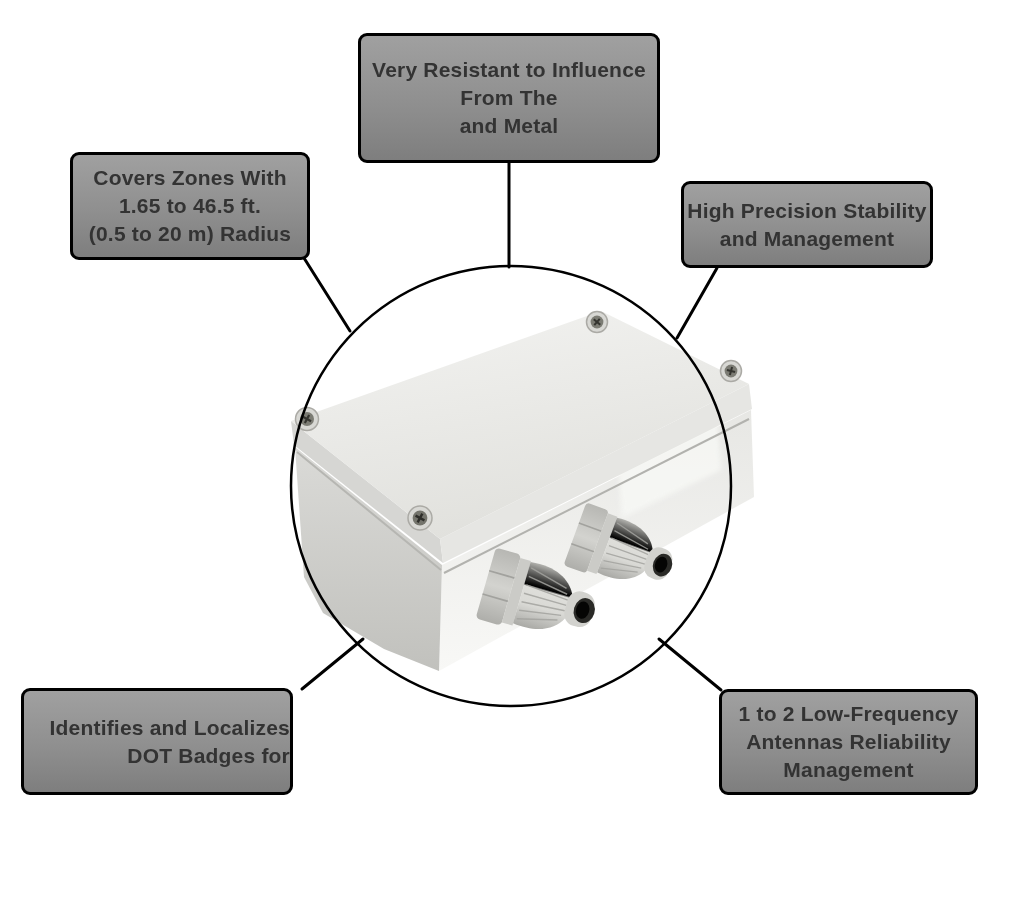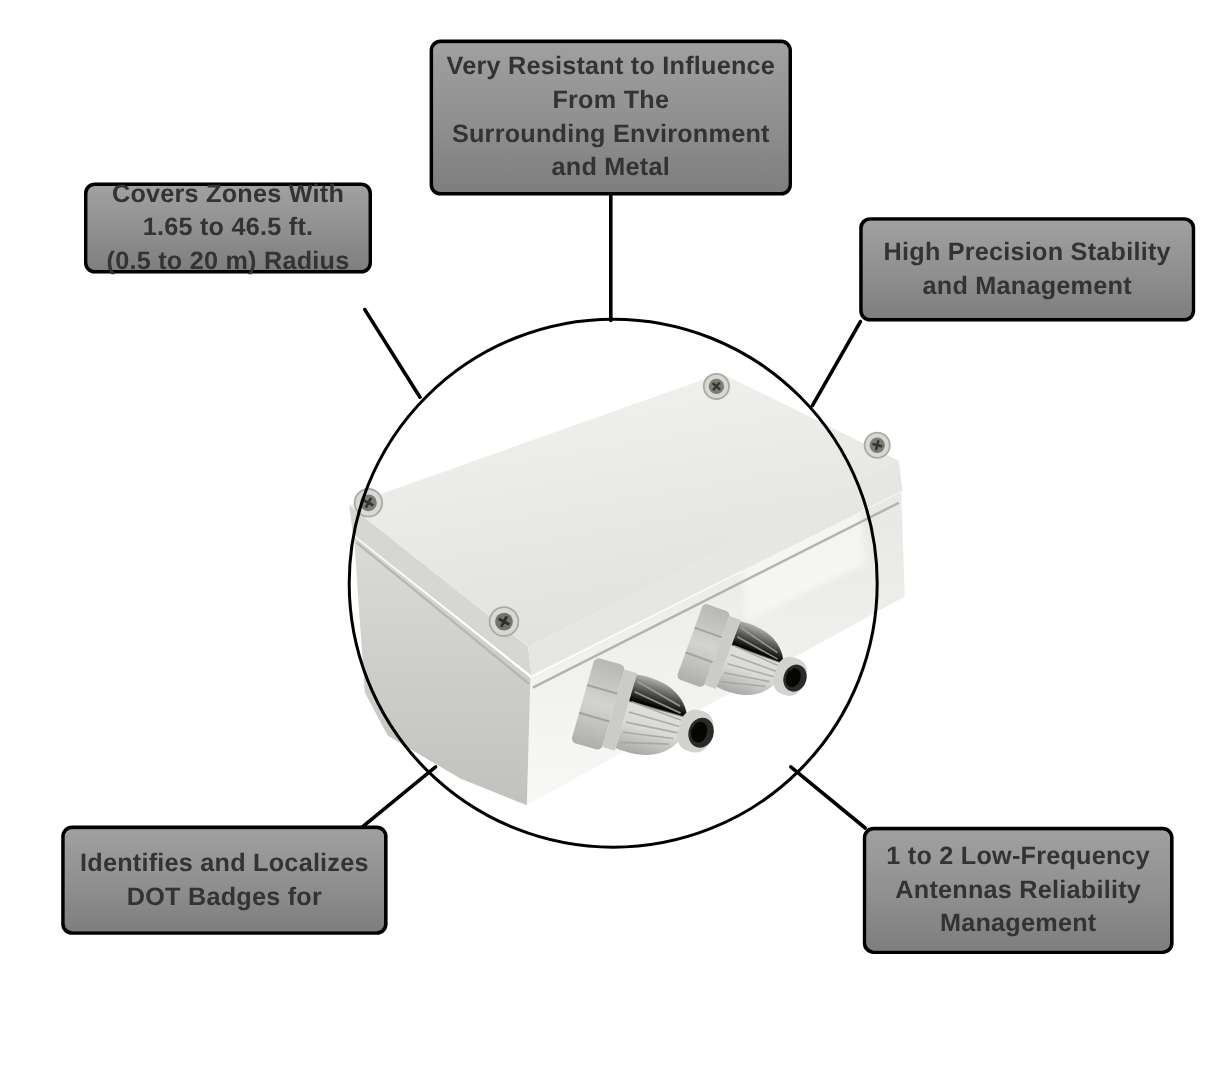--- a/index.html
+++ b/index.html
@@ -24,23 +24,23 @@
     justify-content:center;
     text-align:center;
     font-size:21px;
     line-height:28px;
     letter-spacing:0.2px;
     z-index:3;
     font-weight:bold;
   }
   .callout span{display:block;white-space:nowrap;}
   .callout-top{left:358px;top:33px;width:302px;height:130px;}
-  .callout-upper-left{left:70px;top:152px;width:240px;height:76px;}
-  .callout-upper-right{left:716px;top:181px;width:280px;height:87px;}
-  .callout-lower-left{left:51px;top:688px;width:272px;height:91px;}
+  .callout-upper-left{left:70px;top:152px;width:240px;height:108px;}
+  .callout-upper-right{left:681px;top:181px;width:252px;height:87px;}
+  .callout-lower-left{left:21px;top:688px;width:272px;height:107px;align-items:flex-end;}
   .callout-lower-right{left:719px;top:689px;width:259px;height:106px;}
   .label-patch{filter:blur(2.5px);}
 </style>
 </head>
 <body>
 
 <div class="canvas">
 
   <svg class="layer" width="1024" height="904" viewBox="0 0 1024 904">
     <defs>
@@ -167,21 +167,20 @@
       <line x1="304" y1="258" x2="350" y2="331"></line>
       <line x1="717" y1="268" x2="677" y2="338"></line>
       <line x1="302" y1="689" x2="363" y2="639"></line>
       <line x1="721" y1="690" x2="659" y2="639"></line>
     </g>
   </svg>
 
   <div class="callout callout-top">
     <span>Very Resistant to Influence</span>
     <span>From The</span>
-    <span>Surrounding Environment</span>
     <span>and Metal</span>
   </div>
 
   <div class="callout callout-upper-left">
     <span>Covers Zones With</span>
     <span>1.65 to 46.5 ft.</span>
     <span>(0.5 to 20 m) Radius</span>
   </div>
 
   <div class="callout callout-upper-right">

